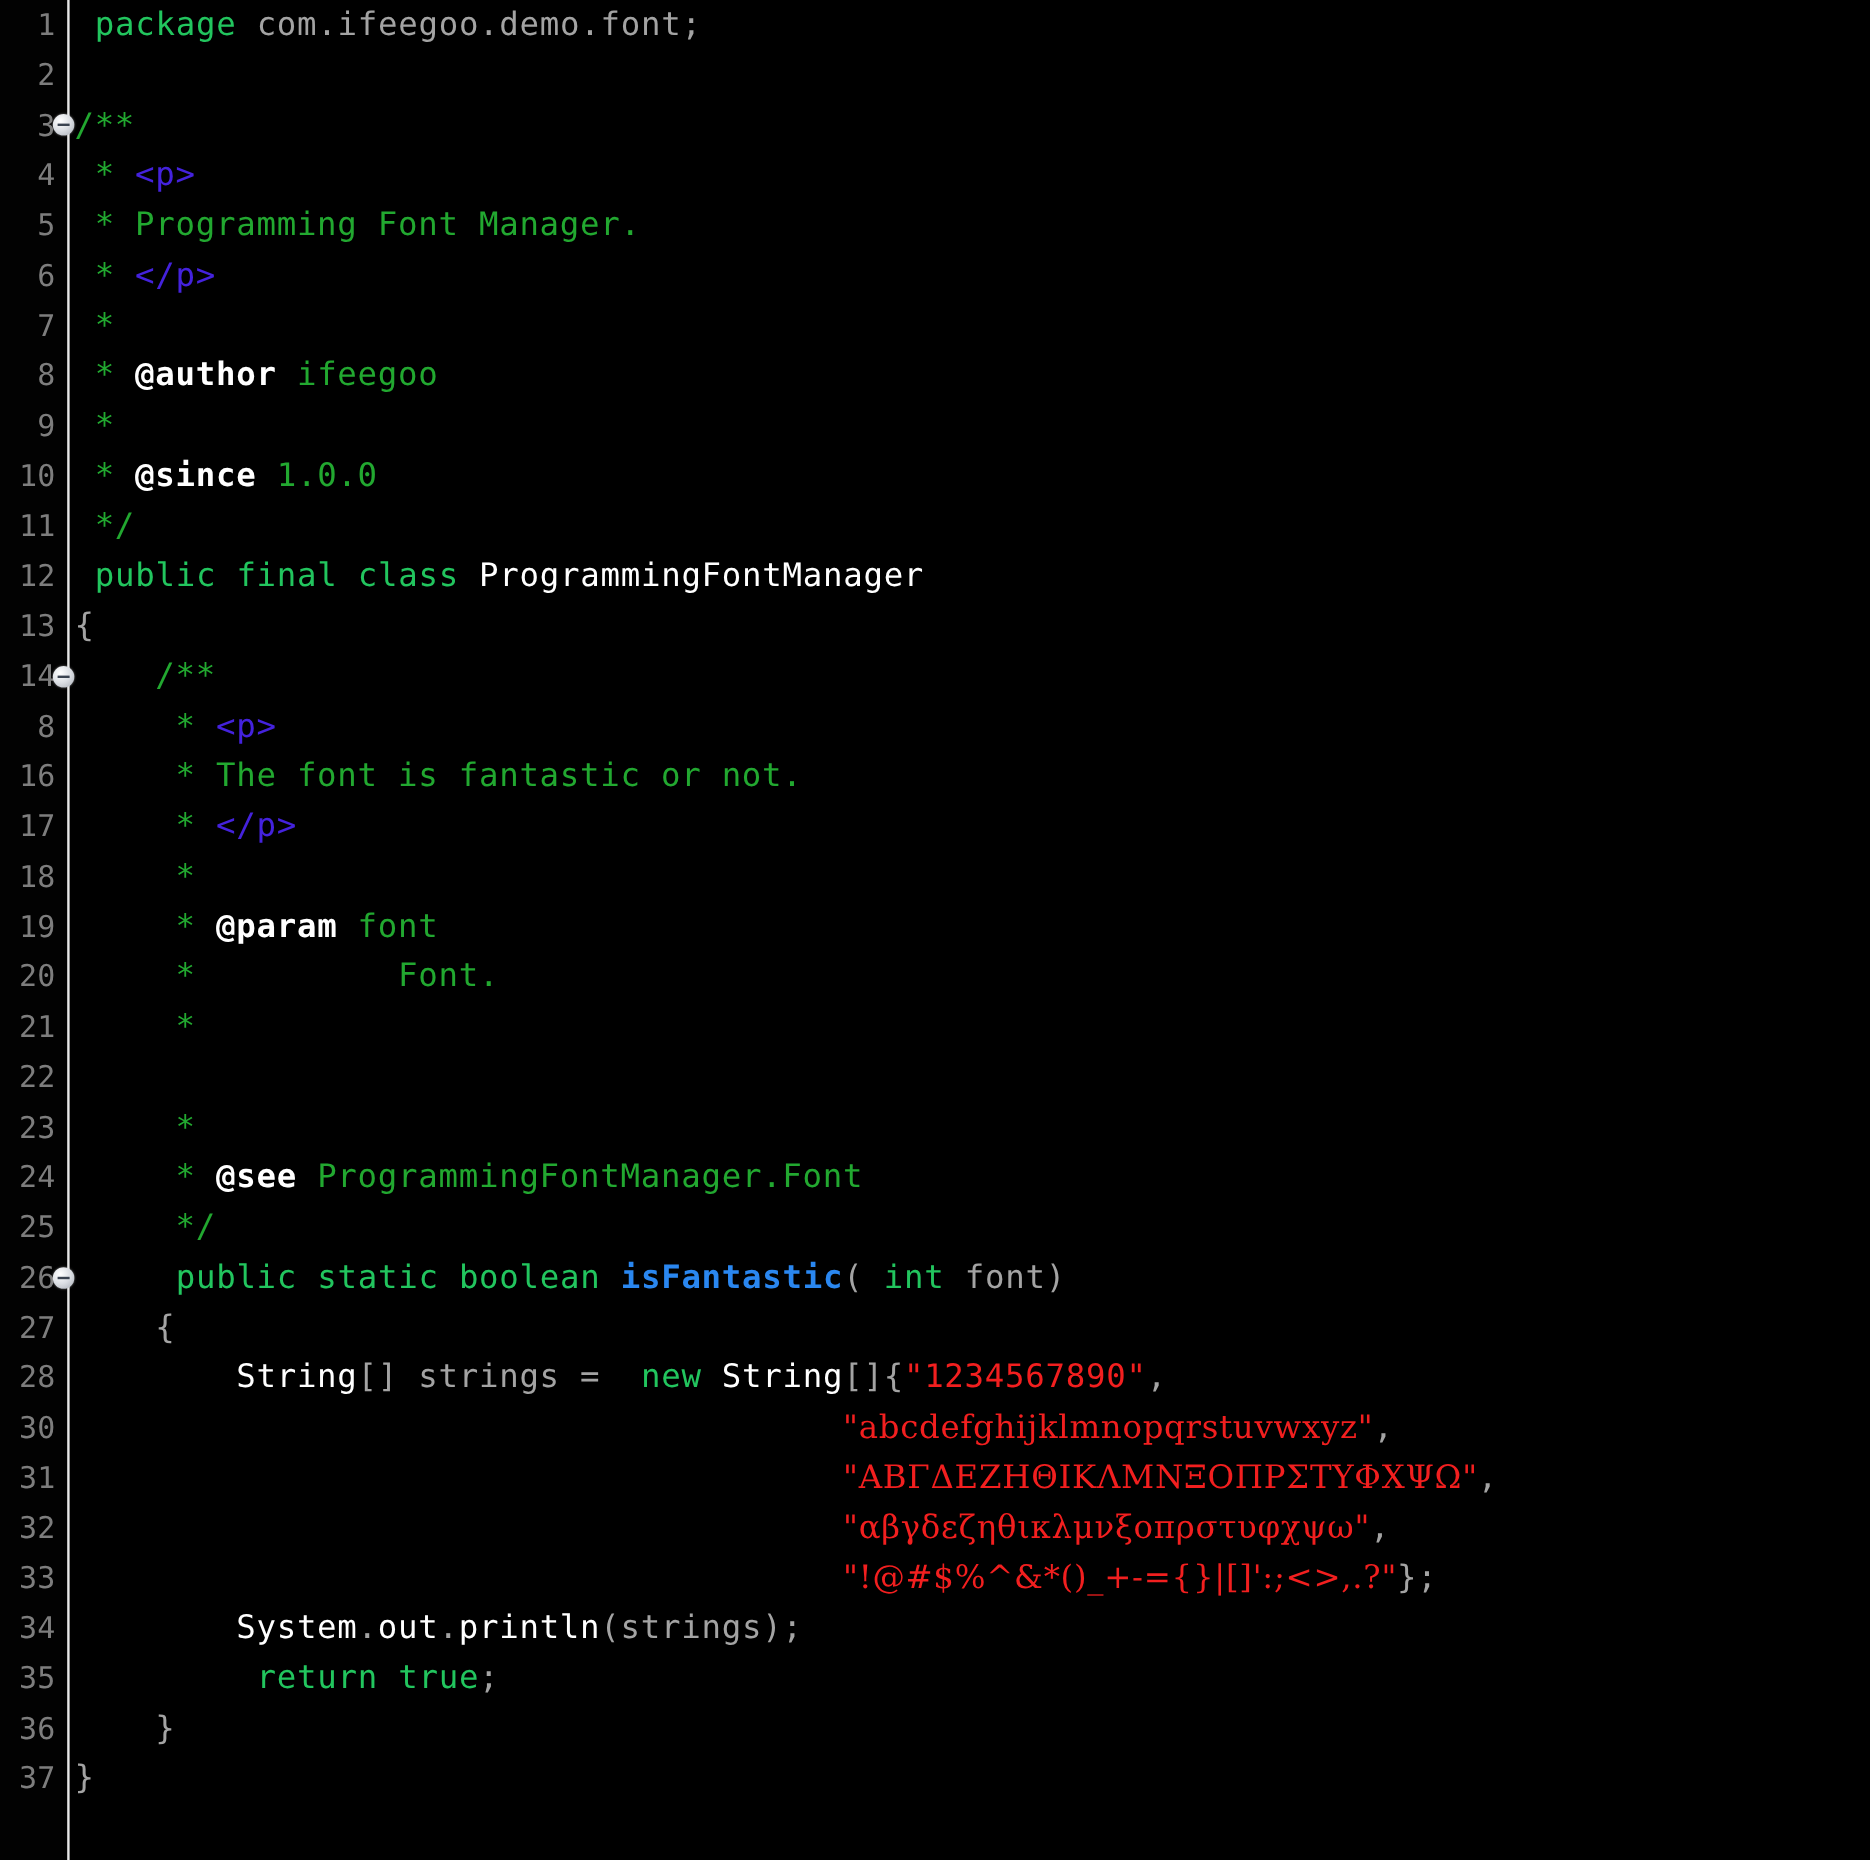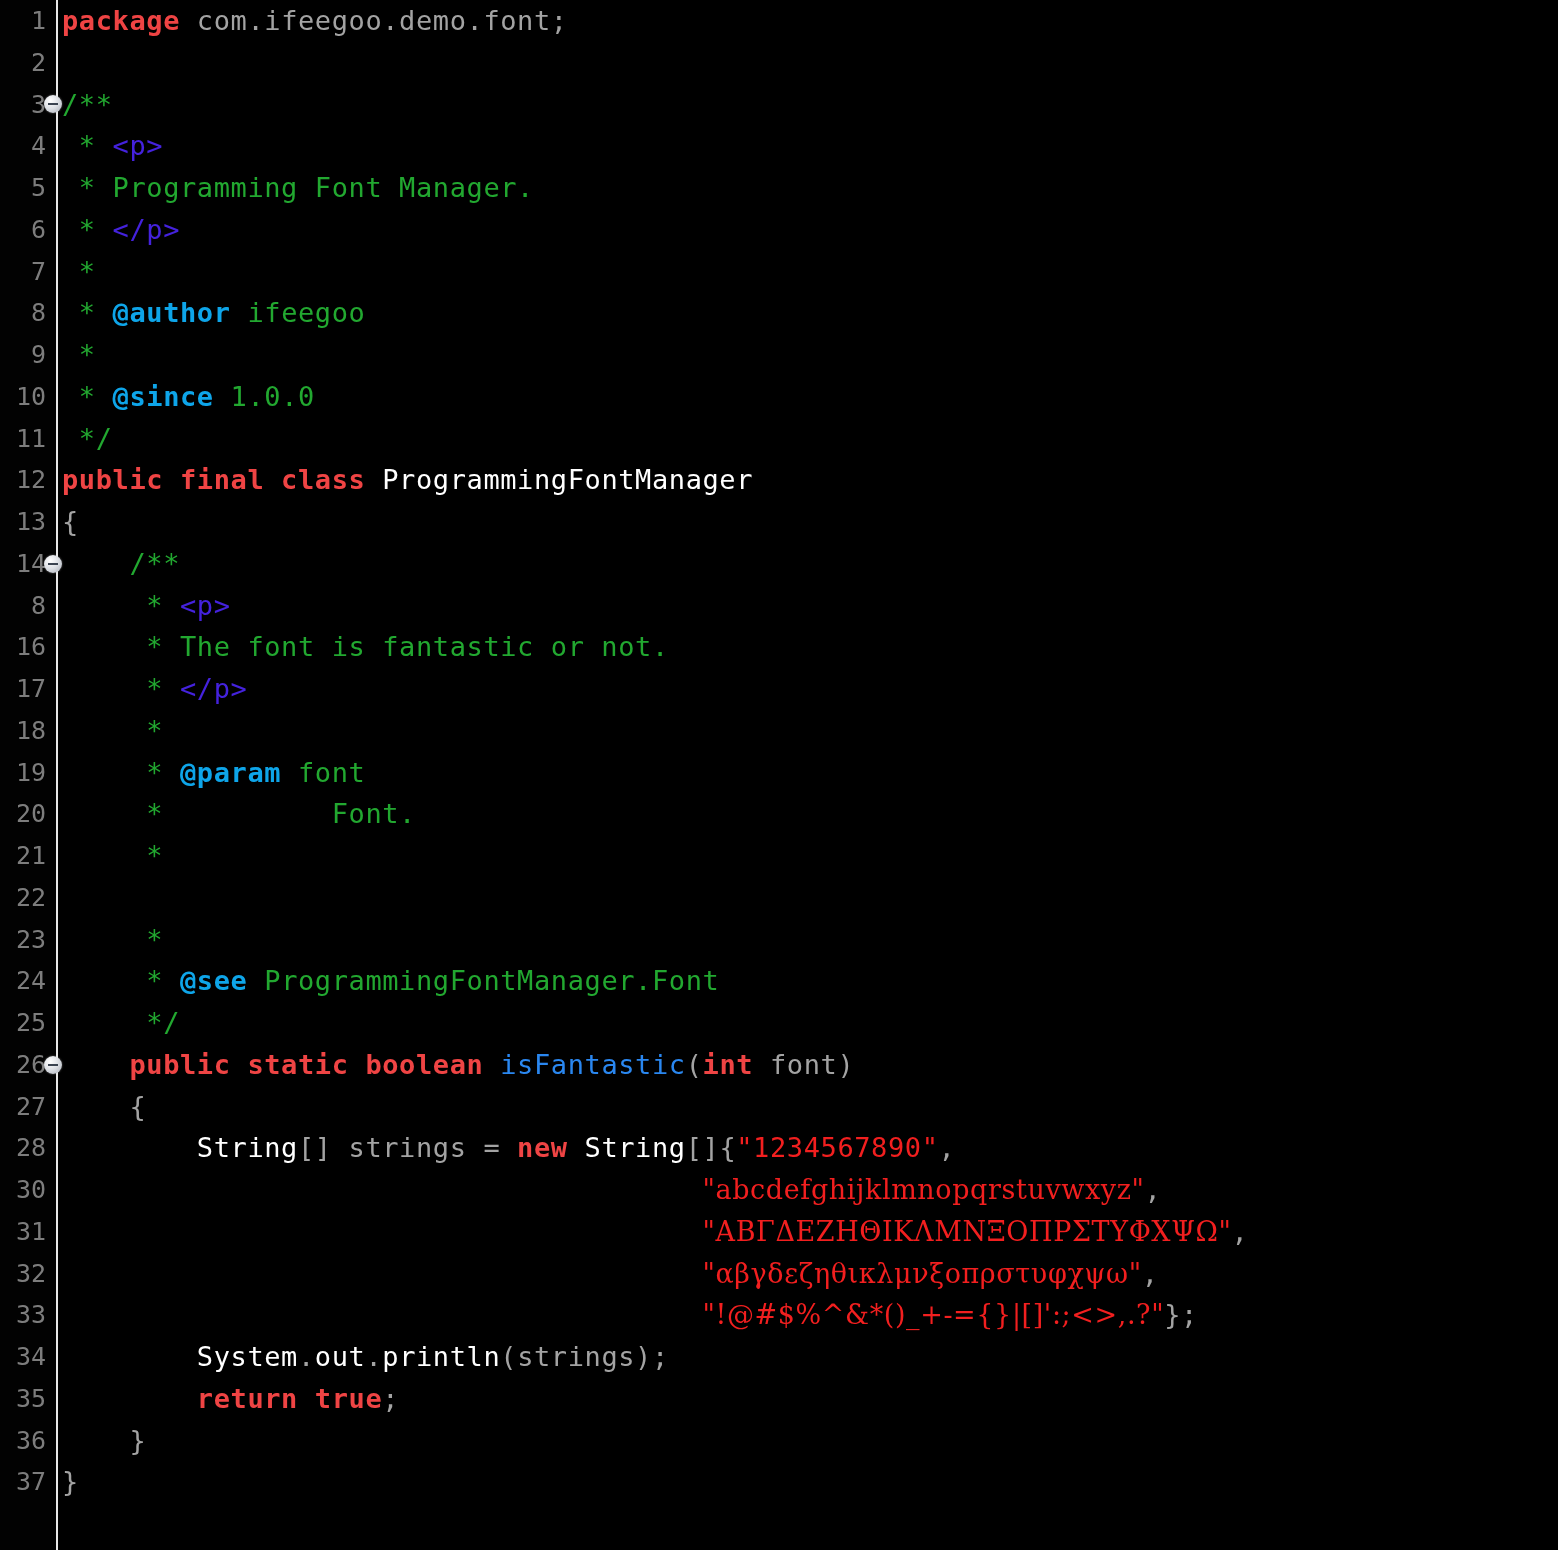--- a/index.html
+++ b/index.html
@@ -89,26 +89,26 @@
     content: "";
     position: absolute;
     left: 4px;
     top: 8px;
     width: 10px;
     height: 2px;
     background: #3a4350;
   }
 
   
-  .kw      { color: #ef4444; font-weight: bold; }   
+  .kw      { color: #22c55e; font-weight: normal; margin-left: 17px; }   
   .type    { color: #ffffff; }                      
-  .method  { color: #2a87f0; font-weight: normal; }   
+  .method  { color: #2a87f0; font-weight: bold; }   
   .plain   { color: #a3a3a3; }                      
   .cmt     { color: #22a830; }                      
-  .tag     { color: #0ea5e9; font-weight: bold; }   
+  .tag     { color: #ffffff; font-weight: bold; }   
   .html    { color: #4422dd; }                      
   .str     { color: #f21f1f; }                      
   .serif   { font-family: "DejaVu Serif", serif; }  
 </style>
 </head>
 <body>
 
 <div id="editor">
   <div class="gutter"></div>
   <div class="gutter-divider"></div>

